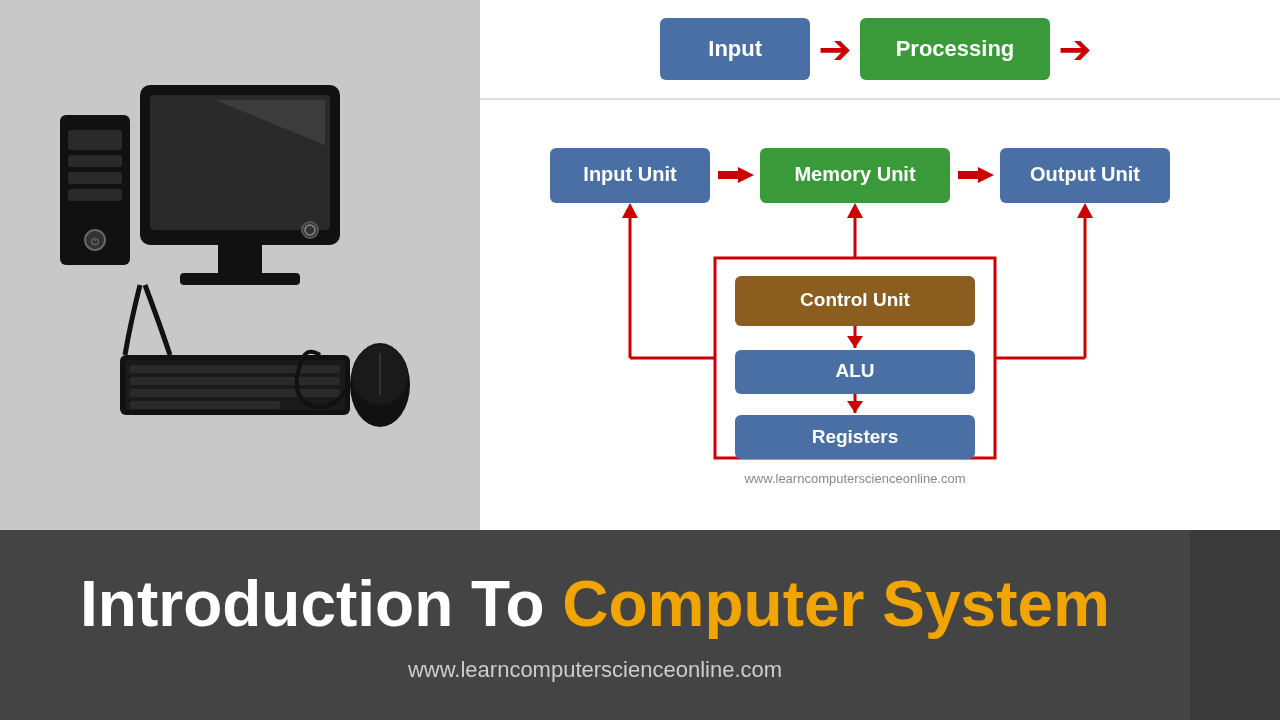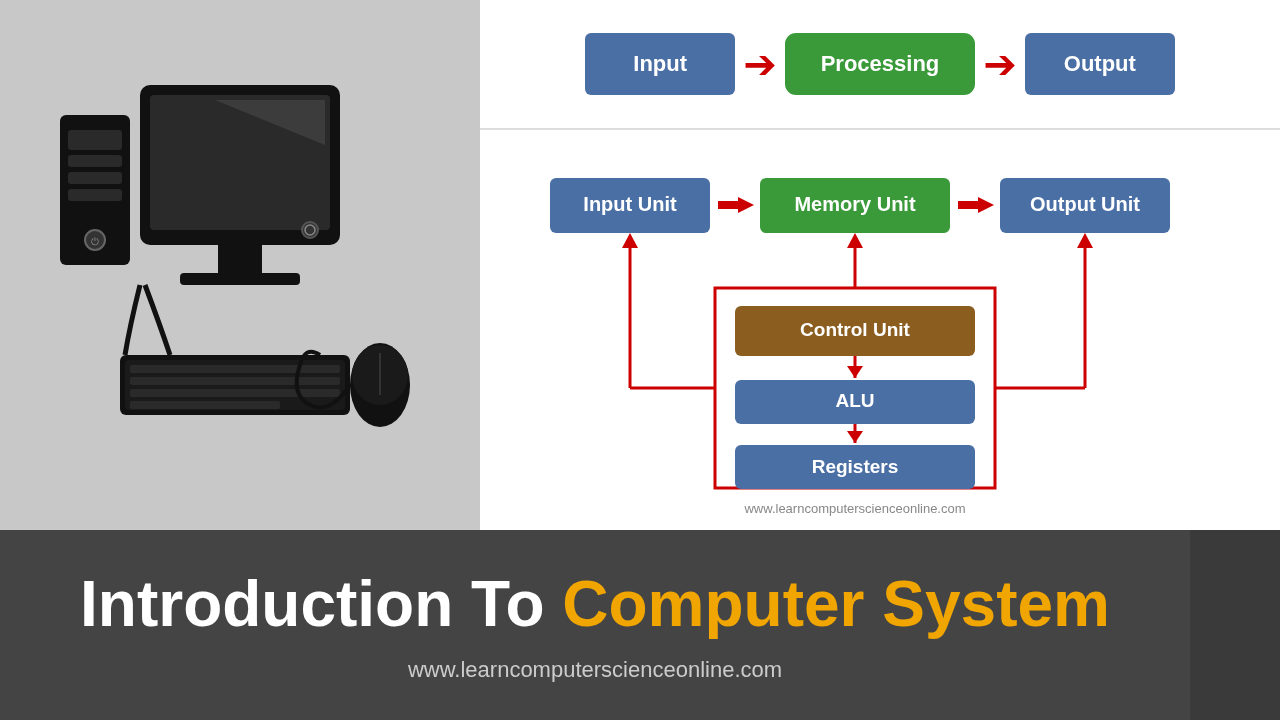--- a/index.html
+++ b/index.html
@@ -35,21 +35,21 @@
       flex: 1;
       height: 530px;
       background: #f5f5f0;
       display: flex;
       flex-direction: column;
       padding: 0;
     }
 
     
     .diagram-top {
-      height: 130px;
+      height: 100px;
       background: white;
       border-bottom: 2px solid #ddd;
       display: flex;
       align-items: center;
       justify-content: center;
       gap: 0;
     }
 
     .diagram-bottom {
       flex: 1;
@@ -70,21 +70,21 @@
       font-size: 22px;
       font-weight: bold;
       text-align: center;
       min-width: 150px;
     }
 
     .box-green {
       background: #3a9a3a;
       color: white;
       padding: 18px 36px;
-      border-radius: 11px;
+      border-radius: 6px;
       font-size: 22px;
       font-weight: bold;
       text-align: center;
       min-width: 190px;
     }
 
     .arrow-red {
       color: #cc0000;
       font-size: 40px;
       margin: 0 8px;
@@ -172,21 +172,20 @@
     </svg>
   </div>
 
   <div class="right-panel">
 
     <div class="diagram-top">
       <div class="box-blue">Input</div>
       <div class="arrow-red">➔</div>
       <div class="box-green">Processing</div>
       <div class="arrow-red">➔</div>
-      <div class="box-blue">Output</div>
     </div>
 
     <div class="diagram-bottom">
 
       <svg width="720" height="370" viewBox="0 0 720 370">
 
         <rect x="30" y="20" width="160" height="55" rx="6" fill="#4a6fa5"></rect>
         <text x="110" y="53" text-anchor="middle" font-size="20" font-weight="bold" fill="white">Input Unit</text>
 
         <polygon points="198,43 218,43 218,39 234,47 218,55 218,51 198,51" fill="#cc0000"></polygon>

